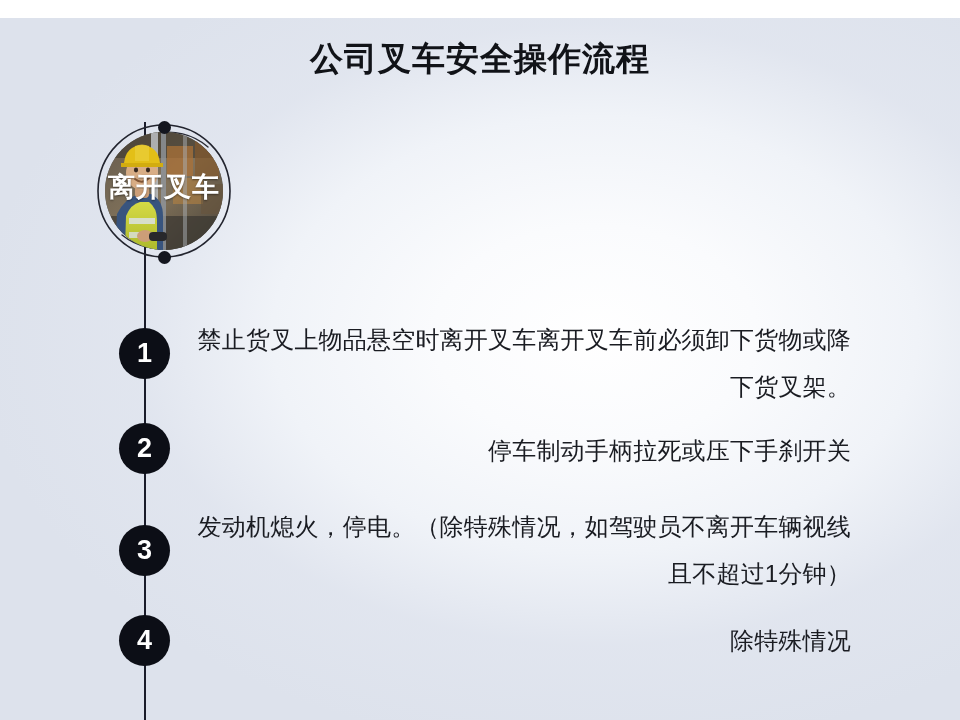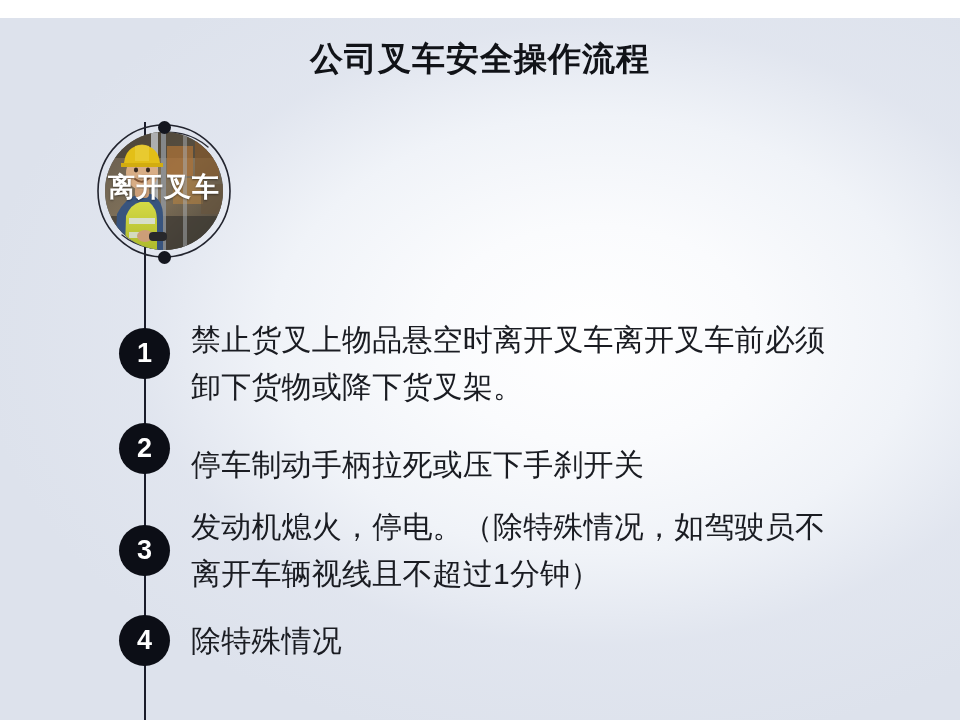--- a/index.html
+++ b/index.html
@@ -130,23 +130,24 @@
     font-size: 27px;
     font-weight: bold;
     text-align: center;
     line-height: 51px;
   }
   .step-text {
     position: absolute;
     left: 191px;
     width: 660px;
     color: #1a1c22;
-    font-size: 30px;
+    font-size: 24px;
     line-height: 47px;
     letter-spacing: 0.2px;
+    text-align: right;
   }
 </style>
 </head>
 <body>
 
 <div id="slide">
 
   <div id="title">公司叉车安全操作流程</div>
 
   <div id="spine"></div>
@@ -218,21 +219,21 @@
     <div id="badge-label">离开叉车</div>
   </div>
 
   <div class="step" style="top:308px;">
     <div class="step-num" style="top:2px;">1</div>
     <div class="step-text" style="top:-10px;">禁止货叉上物品悬空时离开叉车离开叉车前必须卸下货物或降下货叉架。</div>
   </div>
 
   <div class="step" style="top:405px;">
     <div class="step-num" style="top:0px;">2</div>
-    <div class="step-text" style="top:18px;">停车制动手柄拉死或压下手刹开关</div>
+    <div class="step-text" style="top:4px;">停车制动手柄拉死或压下手刹开关</div>
   </div>
 
   <div class="step" style="top:490px;">
     <div class="step-num" style="top:17px;">3</div>
     <div class="step-text" style="top:-5px;">发动机熄火，停电。（除特殊情况，如驾驶员不离开车辆视线且不超过1分钟）</div>
   </div>
 
   <div class="step" style="top:597px;">
     <div class="step-num" style="top:0px;">4</div>
     <div class="step-text" style="top:2px;">除特殊情况</div>

